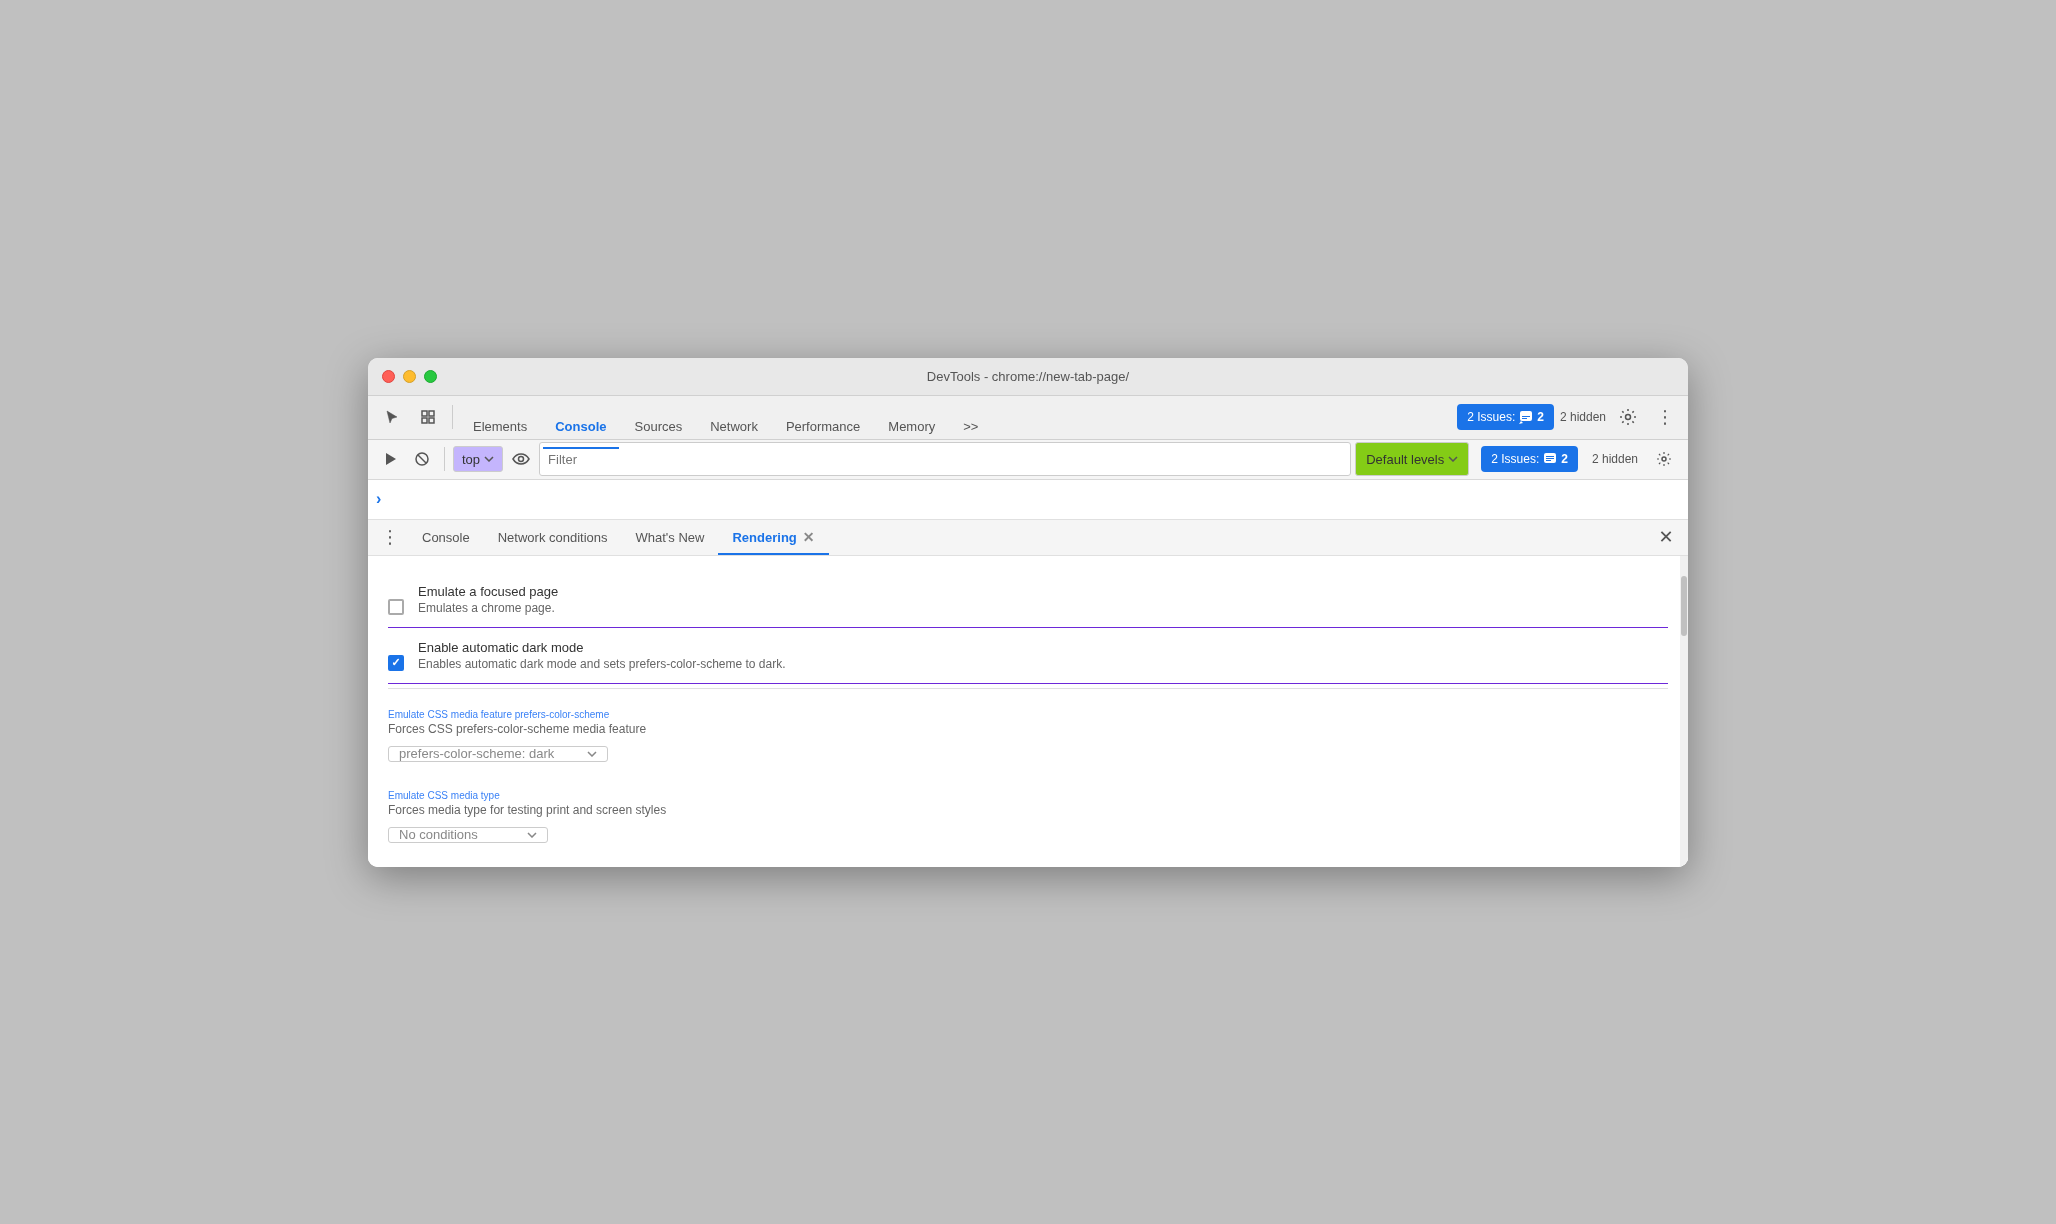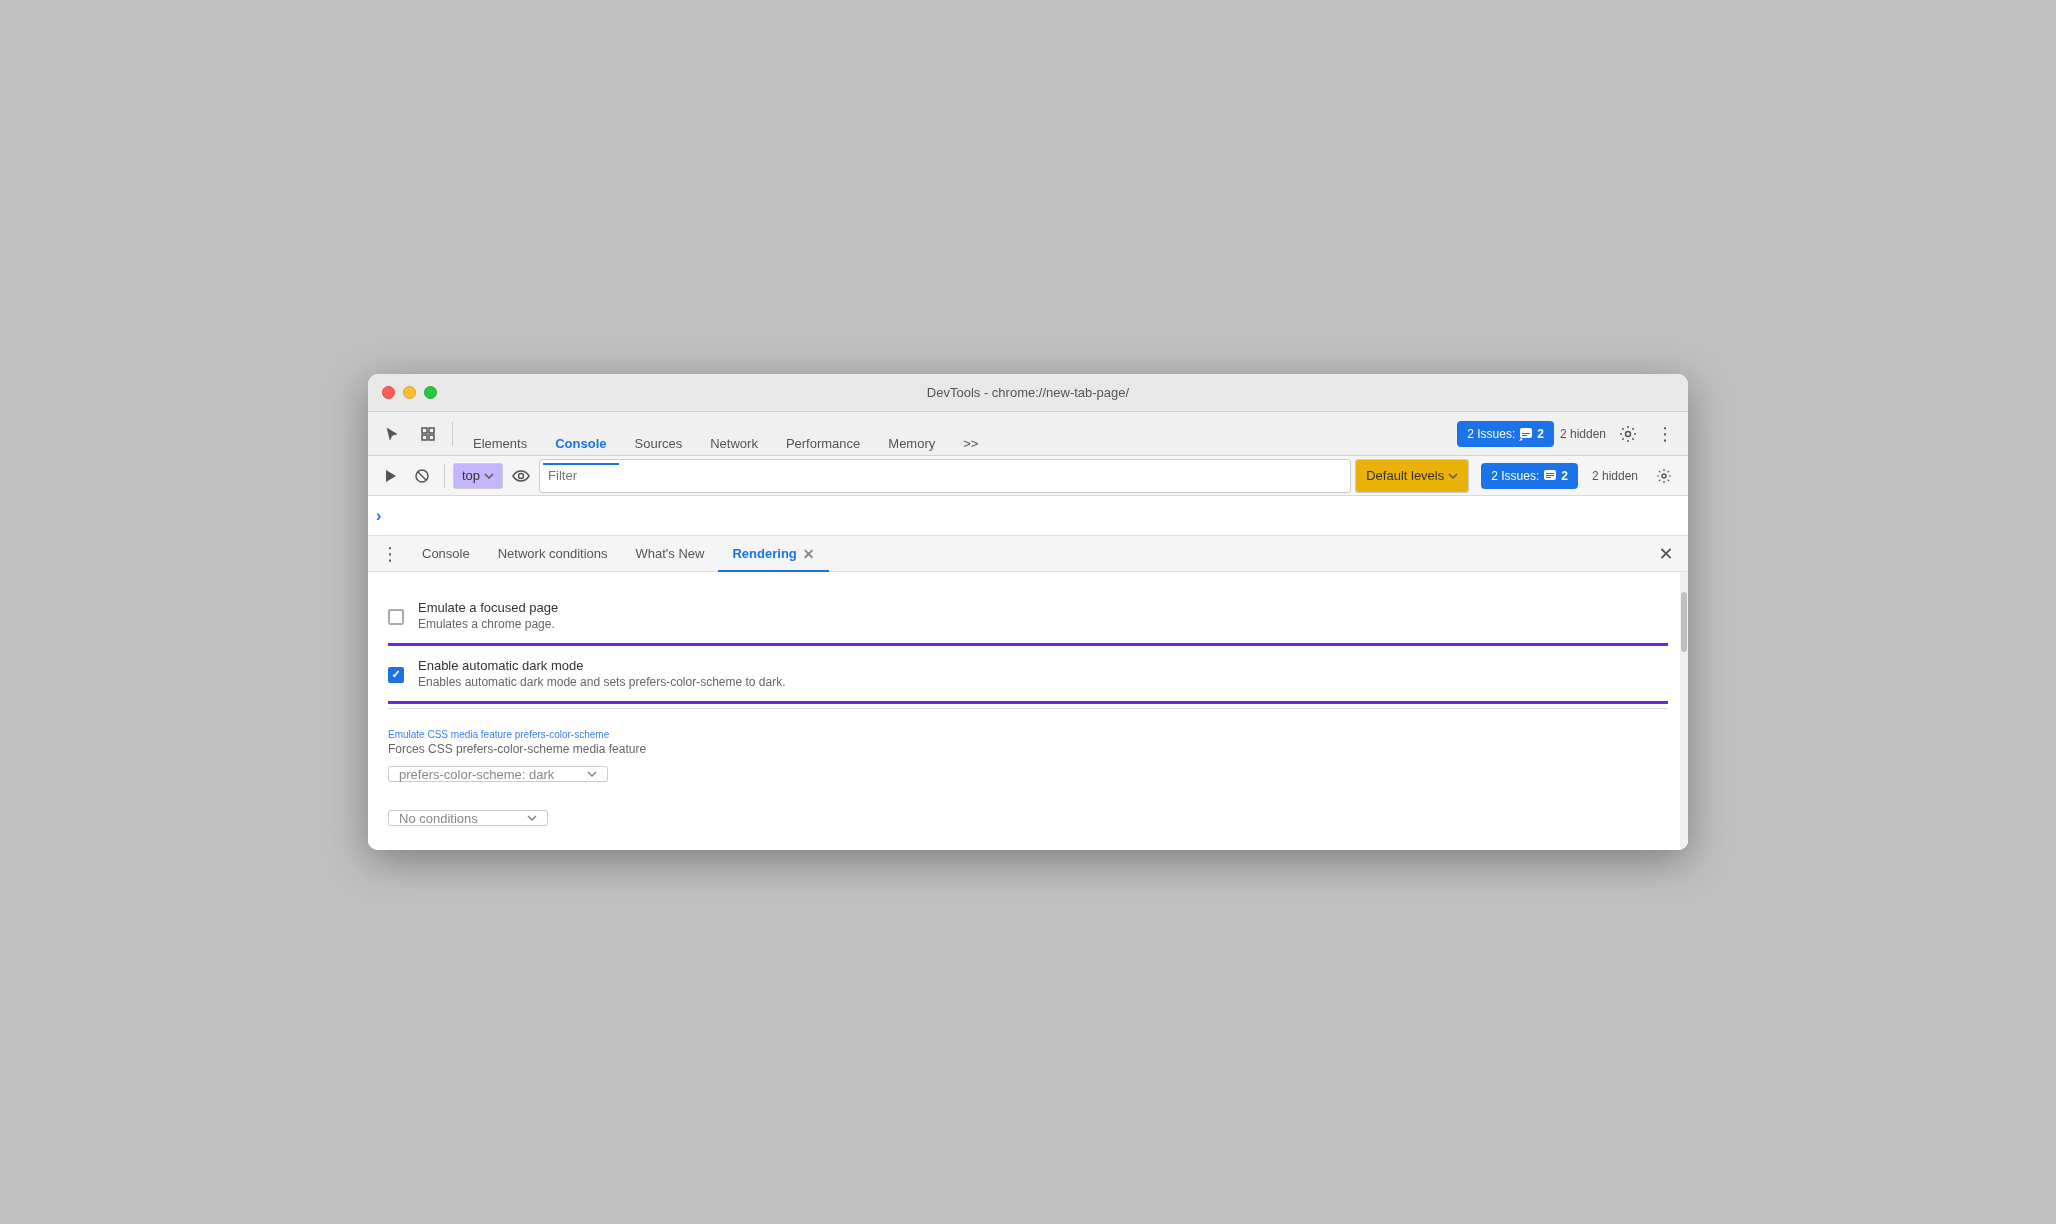--- a/index.html
+++ b/index.html
@@ -182,21 +182,21 @@
       background: white;
       outline: none;
     }
     .default-levels {
       display: flex;
       align-items: center;
       gap: 4px;
       padding: 3px 10px;
       border: 1px solid #ccc;
       border-radius: 3px;
-      background: #eab308;
+      background: #84cc16;
       font-size: 13px;
       color: #333;
       cursor: pointer;
       height: 34px;
       white-space: nowrap;
     }
     
     .console-area {
       background: white;
       min-height: 40px;
@@ -279,24 +279,24 @@
       font-size: 18px;
     }
     
     .rendering-content {
       padding: 16px 20px;
       background: white;
       overflow-y: auto;
     }
     .render-item {
       display: flex;
-      align-items: center;
+      align-items: flex-end;
       gap: 14px;
       padding: 12px 0;
-      border-bottom: 3px solid #6d28d9;
+      border-bottom: 1px solid #6d28d9;
     }
     .render-item:last-child { border-bottom: none; }
     .render-item-no-checkbox {
       padding: 16px 0 8px 0;
     }
     .checkbox-custom {
       width: 16px;
       height: 16px;
       border: 2px solid #aaa;
       border-radius: 2px;
@@ -558,20 +558,24 @@
           </div>
           <div class="dropdown-select">
             <span>prefers-color-scheme: dark</span>
             <svg width="10" height="6" viewBox="0 0 10 6" fill="none">
               <path d="M1 1L5 5L9 1" stroke="#888" stroke-width="1.5"></path>
             </svg>
           </div>
         </div>
 
         <div class="render-item-no-checkbox" style="padding-top:20px;">
+          <div class="render-section-label">
+            <h4>Emulate CSS media type</h4>
+            <p>Forces media type for testing print and screen styles</p>
+          </div>
           <div class="dropdown-select" style="width:160px;">
             <span>No conditions</span>
             <svg width="10" height="6" viewBox="0 0 10 6" fill="none">
               <path d="M1 1L5 5L9 1" stroke="#888" stroke-width="1.5"></path>
             </svg>
           </div>
         </div>
 
       </div>
 

